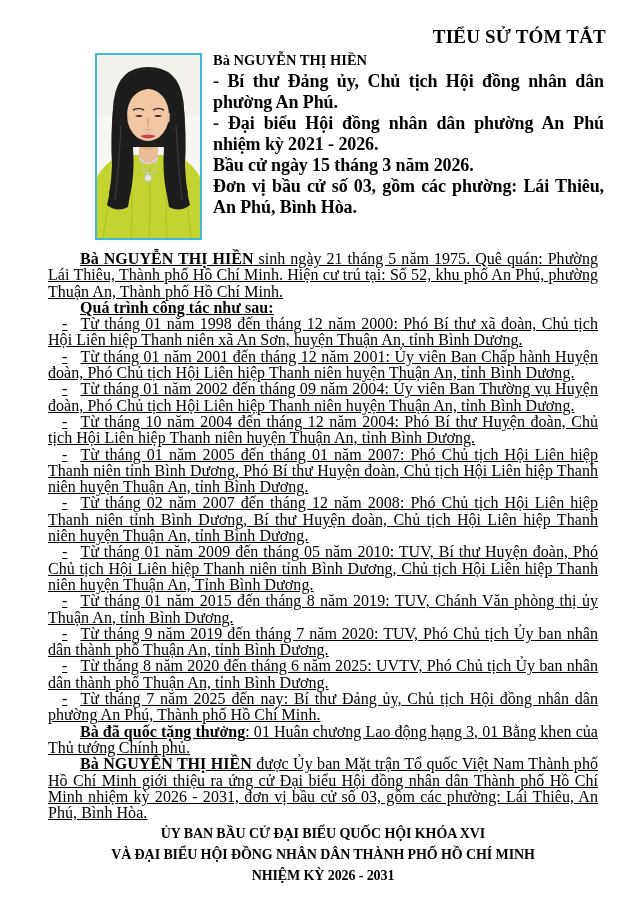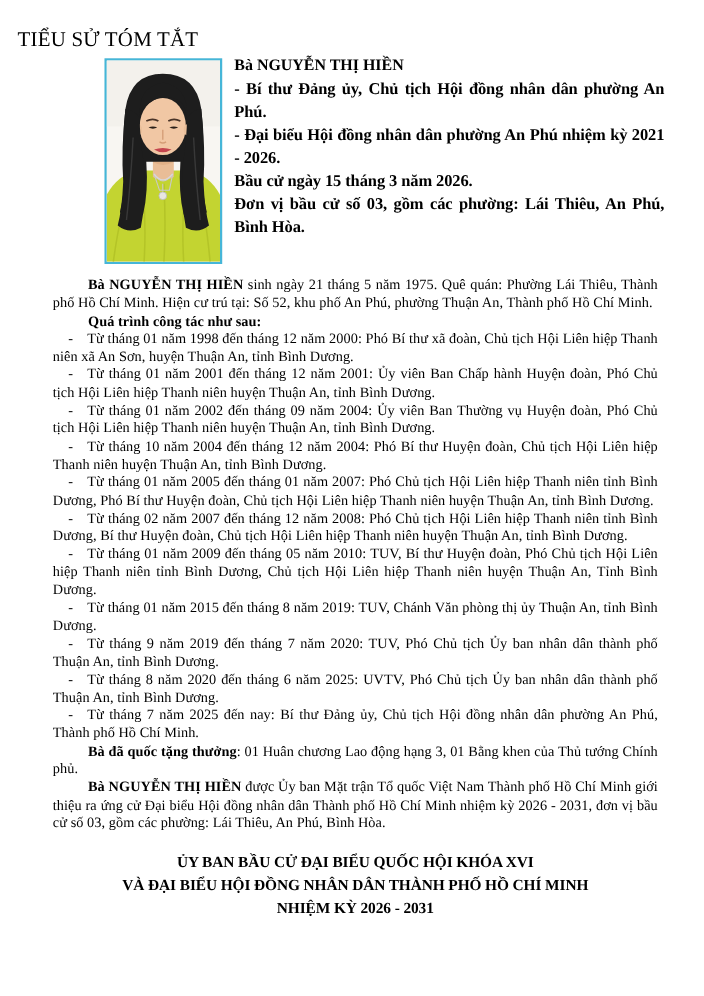--- a/index.html
+++ b/index.html
@@ -9,25 +9,25 @@
     height: 905px;
     background: #ffffff;
     color: #000000;
     font-family: "Liberation Serif", serif;
     overflow: hidden;
   }
 
   
   .doc-title {
     position: absolute;
-    top: 26px; left: 16px;
+    top: 26px; left: 0;
     width: 606px;
-    text-align: left;
+    text-align: right;
     font-size: 19px;
-    font-weight: normal;
+    font-weight: bold;
     letter-spacing: 0.2px;
   }
 
   
   .photo-frame {
     position: absolute;
     left: 95px; top: 53px;
     width: 103px; height: 183px;
     border: 2px solid #45b6d8;
     background: #f8f6f2;
@@ -39,51 +39,52 @@
     position: absolute;
     left: 213px; top: 50px;
     width: 391px;
   }
   .hname {
     font-size: 14.5px;
     font-weight: bold;
     line-height: 21px;
   }
   .hline {
-    font-size: 15px;
+    font-size: 18px;
     font-weight: bold;
     line-height: 21px;
     text-align: justify;
     letter-spacing: -0.1px;
   }
 
   
   .body-flow {
     position: absolute;
     left: 0; top: 251px;
     width: 640px;
     padding: 0;
   }
   .body-flow p {
     margin: 0 42px 0 48px;
-    font-size: 13px;
+    font-size: 16px;
     line-height: 16.3px;
     text-align: justify;
     letter-spacing: 0.05px;
+    text-decoration: underline;
   }
   .indent { text-indent: 32px; }
   .li { text-indent: 14px; }
   .dash { display: inline; }
   .gap { display: inline-block; width: 13px; }
   .b { font-weight: bold; }
   .tight { letter-spacing: -0.45px; word-spacing: -0.5px; }
 
   
   .footer {
-    margin-top: 18px;
+    margin-top: 2px;
     width: 550px;
     margin-left: 48px;
     text-align: center;
     font-size: 14px;
     font-weight: bold;
     line-height: 21px;
     letter-spacing: -0.1px;
   }
   .footer div { white-space: nowrap; }
 </style>

